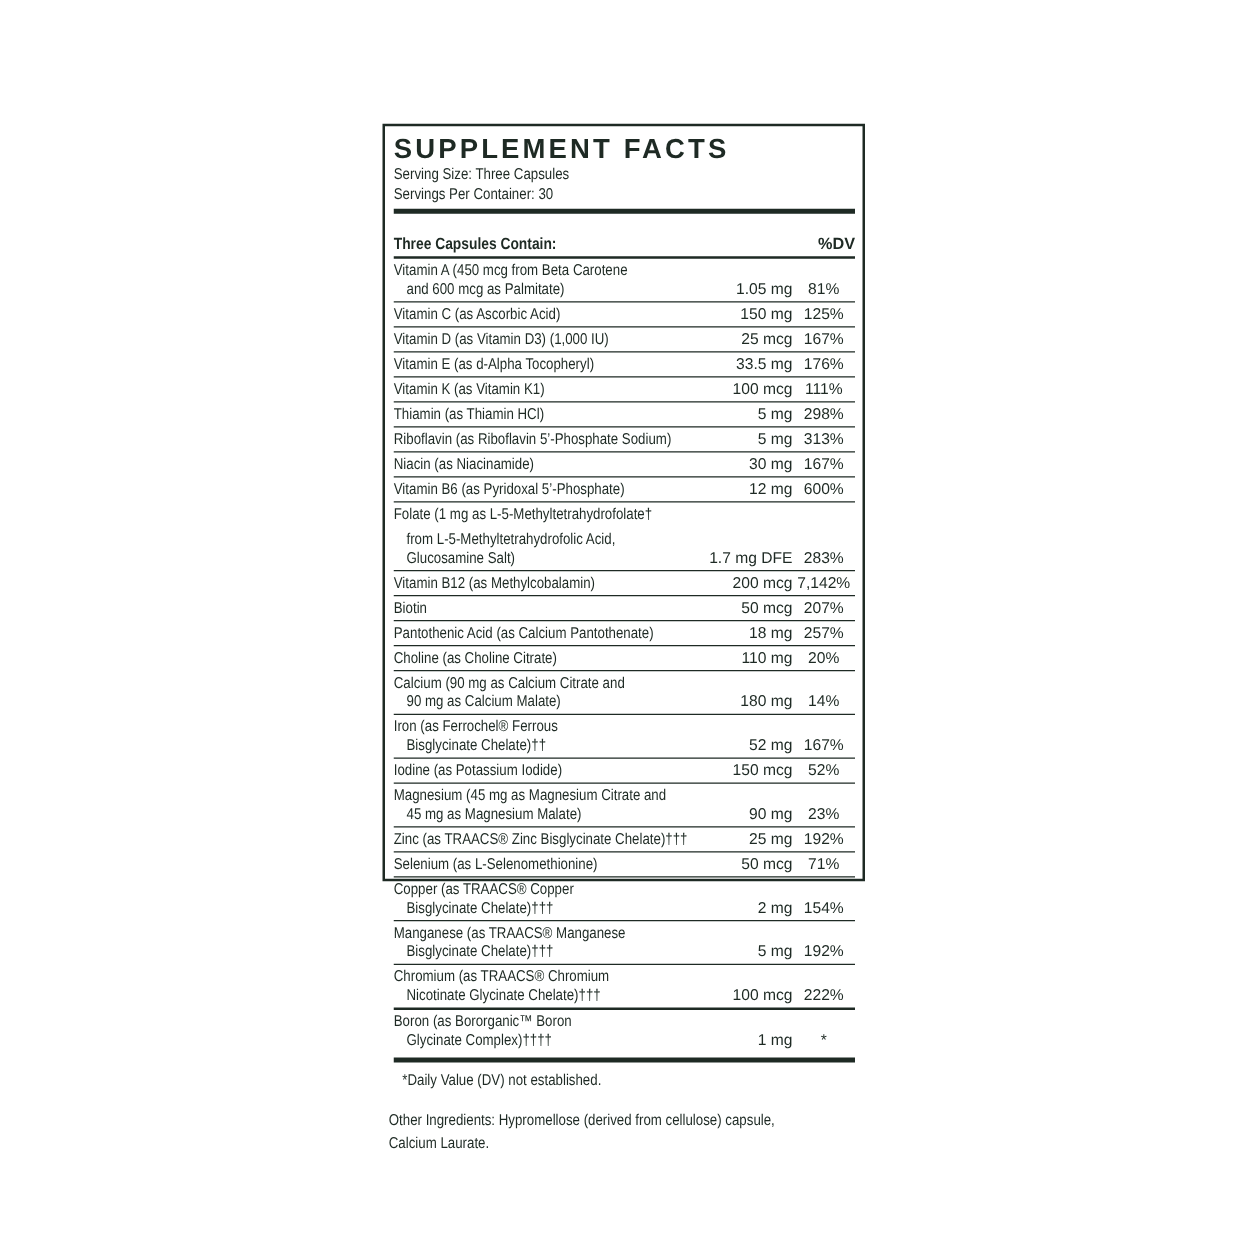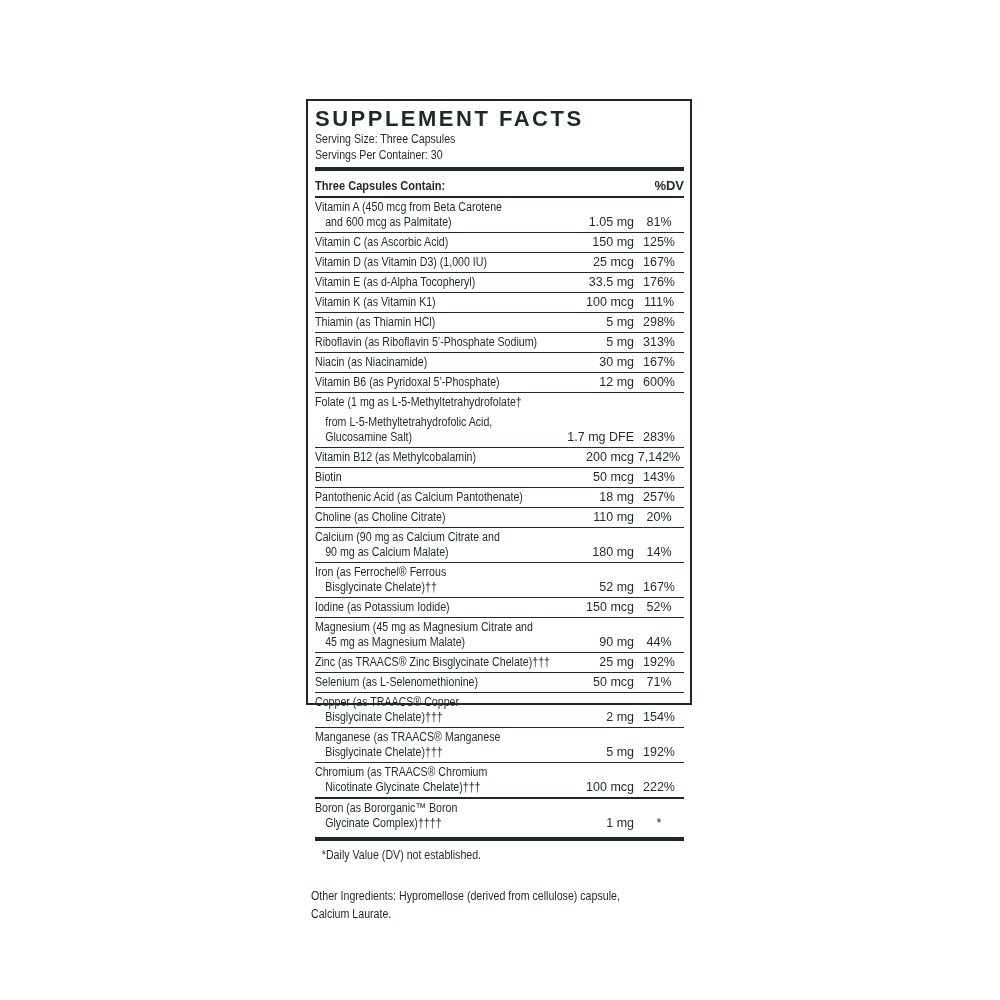--- a/index.html
+++ b/index.html
@@ -42,21 +42,21 @@
   .bar{background:var(--ink);}
   .bar.thick{height:4px;margin:4px 0 0 0;}
   .bar.medium{height:2px;}
   .divider{height:1px;background:var(--ink);}
   .cols-header{
     display:flex;
     justify-content:space-between;
     align-items:flex-end;
     font-weight:bold;
     font-size:13px;
-    padding:7px 0 3px 0;
+    padding:16px 0 3px 0;
     gap:12px;
   }
   .row{
     display:flex;
     align-items:flex-end;
     padding:2px 0 2px 0;
     font-size:12.5px;
     line-height:15px;
   }
   .row .names{flex:1;min-width:0;}
@@ -196,21 +196,21 @@
           </div>
           <div class="amt">200 mcg</div>
           <div class="dv">7,142%</div>
         </div>
         <div class="divider"></div>
         <div class="row">
           <div class="names">
             <div class="nm cond">Biotin</div>
           </div>
           <div class="amt">50 mcg</div>
-          <div class="dv">143%</div>
+          <div class="dv">207%</div>
         </div>
         <div class="divider"></div>
         <div class="row">
           <div class="names">
             <div class="nm cond">Pantothenic Acid (as Calcium Pantothenate)</div>
           </div>
           <div class="amt">18 mg</div>
           <div class="dv">257%</div>
         </div>
         <div class="divider"></div>
@@ -247,21 +247,21 @@
           <div class="amt">150 mcg</div>
           <div class="dv">52%</div>
         </div>
         <div class="divider"></div>
         <div class="row">
           <div class="names">
             <div class="nm cond">Magnesium (45 mg as Magnesium Citrate and</div>
             <div class="nm cond indent">45 mg as Magnesium Malate)</div>
           </div>
           <div class="amt">90 mg</div>
-          <div class="dv">44%</div>
+          <div class="dv">23%</div>
         </div>
         <div class="divider"></div>
         <div class="row">
           <div class="names">
             <div class="nm cond">Zinc (as TRAACS® Zinc Bisglycinate Chelate)†††</div>
           </div>
           <div class="amt">25 mg</div>
           <div class="dv">192%</div>
         </div>
         <div class="divider"></div>

